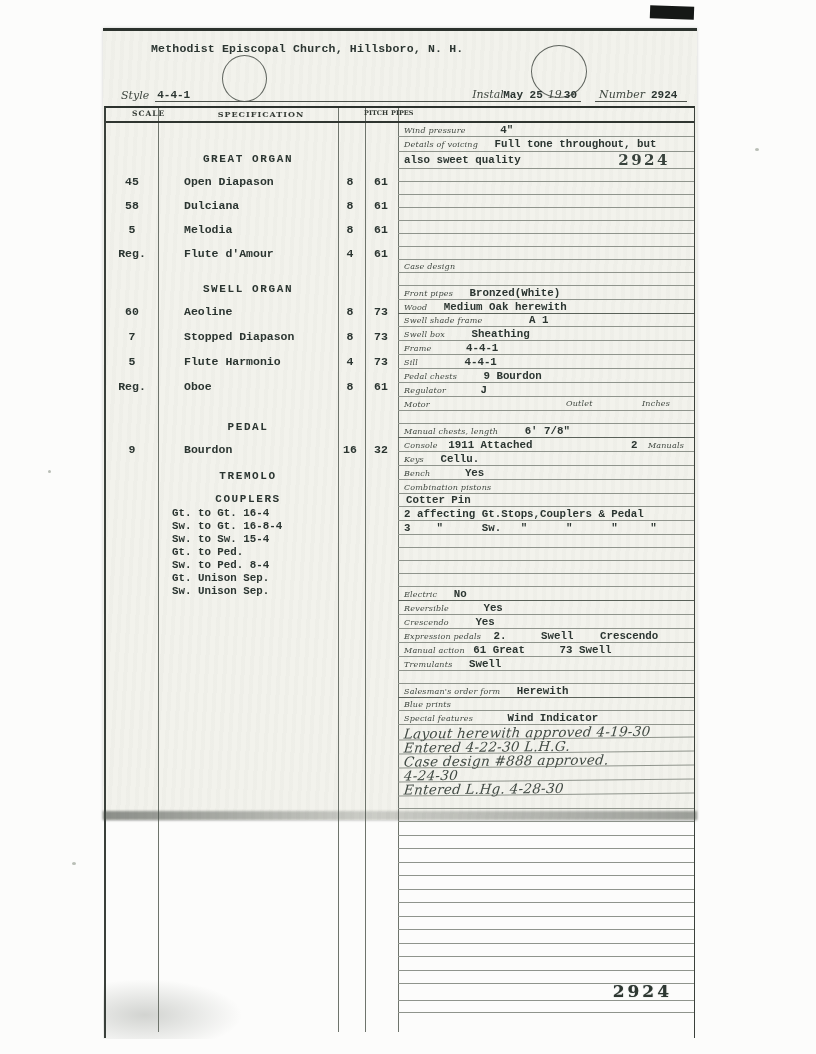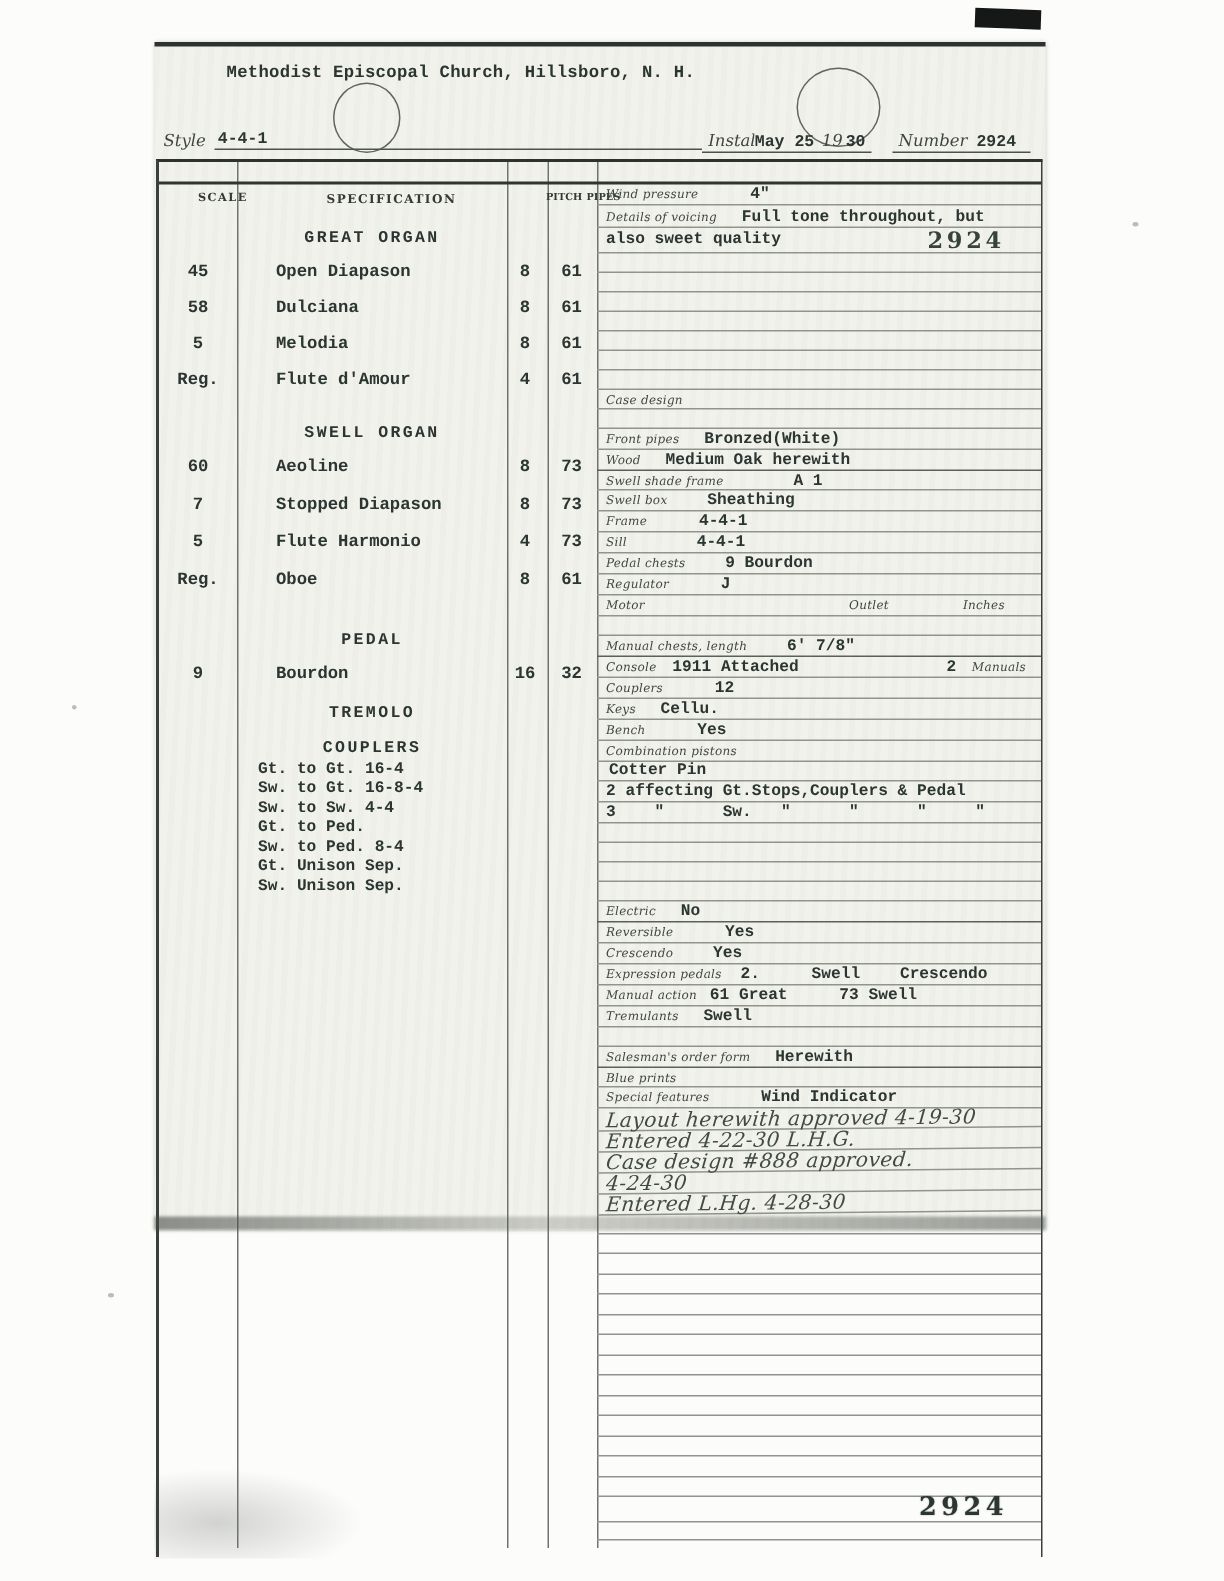--- a/index.html
+++ b/index.html
@@ -33,39 +33,39 @@
     background:radial-gradient(ellipse at 30% 60%,rgba(120,125,118,.32),transparent 70%);}
   .mark-tr{position:absolute;left:650px;top:6px;width:44px;height:13px;background:#151816;transform:rotate(2deg);}
   .speck{position:absolute;background:#b9beb6;border-radius:50%;}
 
   
   .header-box{position:absolute;left:0;top:0;width:100%;height:75px;}
   .church{position:absolute;left:48px;top:11px;font-size:11.5px;font-weight:700;letter-spacing:.2px;}
   .shop-title{position:absolute;left:0;top:29px;width:100%;text-align:center;
     font-family:"DejaVu Serif","Liberation Serif",serif;font-size:16px;font-weight:700;
     letter-spacing:5px;color:#343e38;}
-  .style-row{position:absolute;left:6px;right:10px;bottom:4px;display:flex;align-items:flex-start;font-size:11px;}
+  .style-row{position:absolute;left:18px;right:10px;bottom:4px;display:flex;align-items:flex-end;font-size:11px;}
   .plabel{font-family:"DejaVu Serif","Liberation Serif",serif;font-style:italic;font-size:11px;color:var(--ink-print);}
   .typed{font-weight:700;color:var(--ink-typed);}
   .u{border-bottom:1.2px solid #4c524b;}
   .seg-style-val{flex:1;display:flex;align-items:baseline;margin-left:6px;padding:0 2px;}
   .clip-installed{display:inline-block;overflow:hidden;width:31px;white-space:nowrap;vertical-align:baseline;}
   .seg-installed{display:flex;align-items:baseline;padding:0 4px;margin-right:14px;}
   .seg-number{display:flex;align-items:baseline;padding:0 4px;min-width:92px;}
   .punch{position:absolute;border:1.6px solid rgba(70,76,70,.85);border-radius:50%;}
   .punch1{left:119px;top:24px;width:45px;height:47px;}
   .punch2{left:428px;top:14px;width:56px;height:53px;}
 
   
   .sheet{position:absolute;left:1px;top:75px;width:591px;height:932px;
     border-top:2.5px solid var(--border);border-left:2px solid #3a403b;border-right:1.6px solid #3a403b;}
   .vline{position:absolute;top:0;bottom:6px;width:1px;background:#6e746c;}
   .thead{position:absolute;left:0;top:0;width:100%;height:15px;border-bottom:2px solid #2f3530;
     font-family:"DejaVu Serif","Liberation Serif",serif;font-weight:700;color:#333a34;}
-  .thcell{position:absolute;top:19px;font-size:8px;letter-spacing:1px;text-align:center;padding-left:26px;}
+  .thcell{position:absolute;top:1px;font-size:8px;letter-spacing:1px;text-align:center;padding-left:26px;}
   
   .left-pane{position:absolute;left:0;top:15px;width:292px;bottom:0;overflow:hidden;}
   .section-title{position:absolute;left:52px;width:180px;text-align:center;
     font-size:11px;font-weight:700;letter-spacing:1.6px;}
   .stop-row{position:absolute;left:0;width:292px;height:20px;font-size:11.5px;font-weight:600;}
   .s-scale{position:absolute;left:0;width:52px;text-align:center;}
   .s-spec{position:absolute;left:78px;}
   .s-pitch{position:absolute;left:230px;width:28px;text-align:center;}
   .s-pipes{position:absolute;left:258px;width:34px;text-align:center;}
   .coupler-line{position:absolute;left:66px;font-size:10.8px;font-weight:600;line-height:13px;white-space:pre;}
@@ -194,21 +194,21 @@
         <div class="stop-row" style="top: 320px;">
           <span class="s-scale">9</span>
           <span class="s-spec">Bourdon</span>
           <span class="s-pitch">16</span>
           <span class="s-pipes">32</span>
         </div>
         <div class="section-title" style="top: 347px;">TREMOLO</div>
         <div class="section-title" style="top: 370px;">COUPLERS</div>
         <div class="coupler-line" style="top: 384px;">Gt. to Gt. 16-4</div>
         <div class="coupler-line" style="top: 397px;">Sw. to Gt. 16-8-4</div>
-        <div class="coupler-line" style="top: 410px;">Sw. to Sw. 4-4</div>
+        <div class="coupler-line" style="top: 410px;">Sw. to Sw. 15-4</div>
         <div class="coupler-line" style="top: 423px;">Gt. to Ped.</div>
         <div class="coupler-line" style="top: 436px;">Sw. to Ped. 8-4</div>
         <div class="coupler-line" style="top: 449px;">Gt. Unison Sep.</div>
         <div class="coupler-line" style="top: 462px;">Sw. Unison Sep.</div>
       </div>
 
     <div class="right-pane">
       <div class="rrow h14">
         <span class="flabel">Wind pressure</span>
         <span class="fval ml28">4"</span>
@@ -282,24 +282,20 @@
       </div>
       <div class="rrow h14">
         <span class="flabel">Console</span>
         <span class="fval" style="margin-left:4px;">1911 Attached</span>
         <span class="right-group">
           <span class="fval">2</span>
           <span class="flabel" style="margin-left:4px;">Manuals</span>
         </span>
       </div>
       <div class="rrow h14">
-        <span class="flabel">Couplers</span>
-        <span class="fval ml28">12</span>
-      </div>
-      <div class="rrow h14">
         <span class="flabel">Keys</span>
         <span class="fval ml10">Cellu.</span>
       </div>
       <div class="rrow h14">
         <span class="flabel">Bench</span>
         <span class="fval ml28">Yes</span>
       </div>
       <div class="rrow h14">
         <span class="flabel">Combination pistons</span>
       </div>

